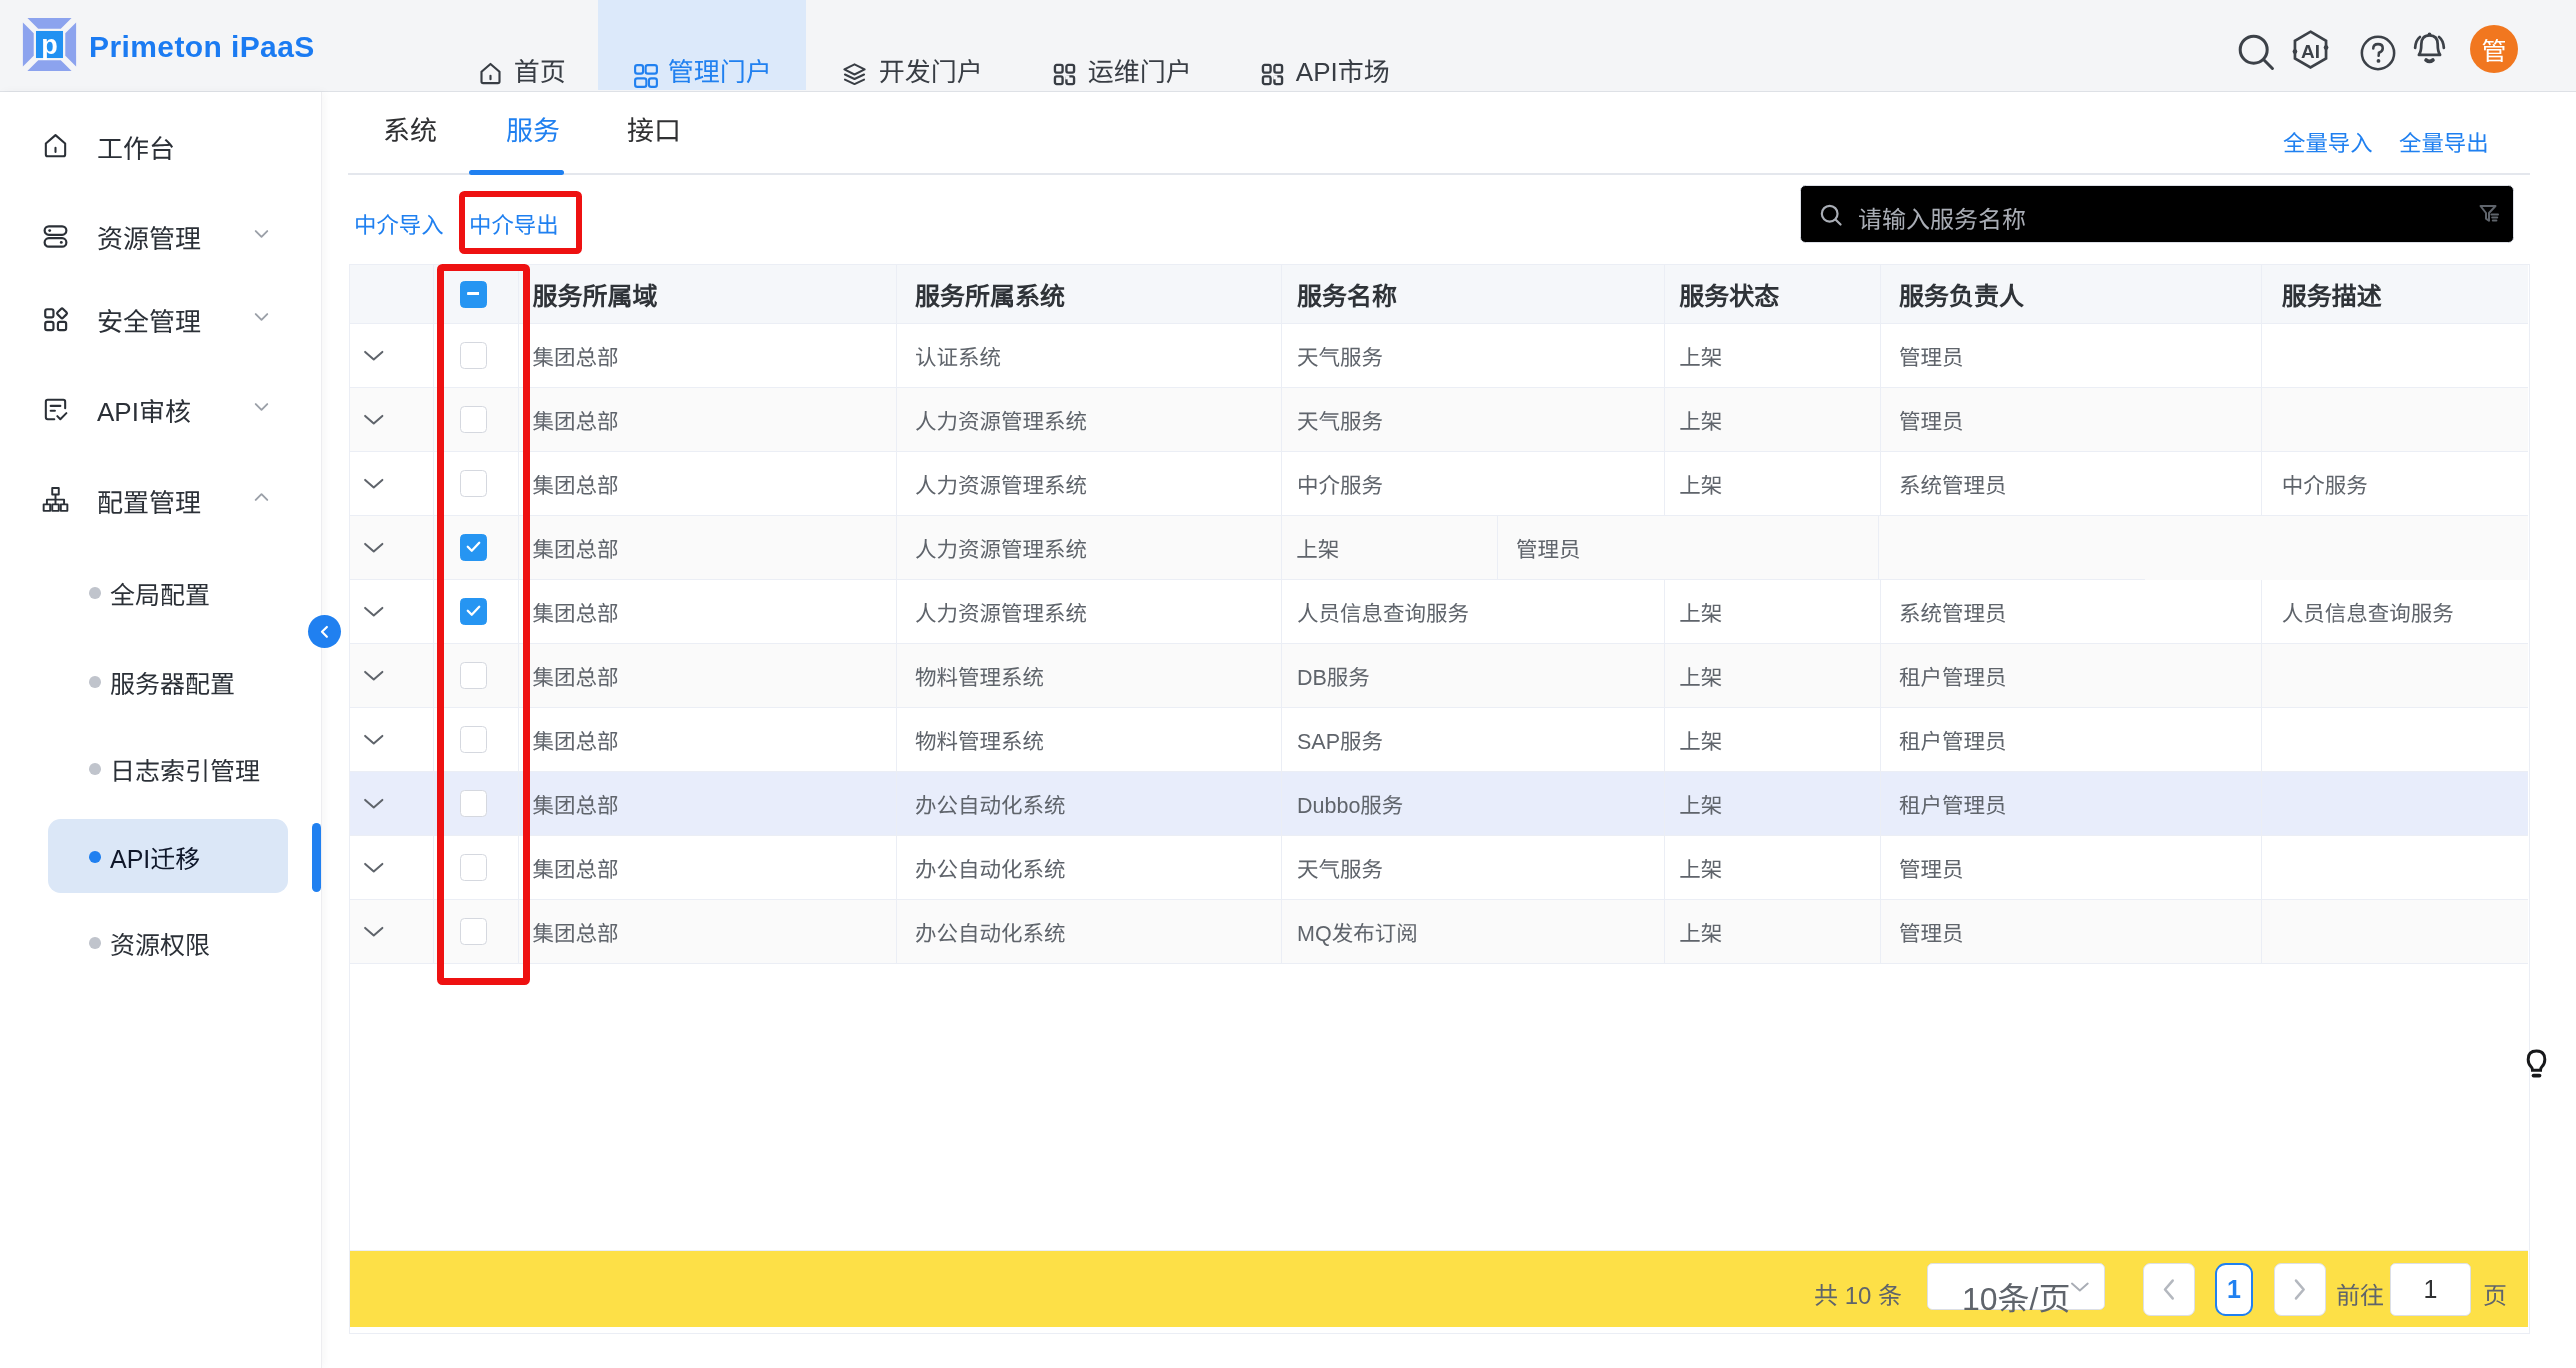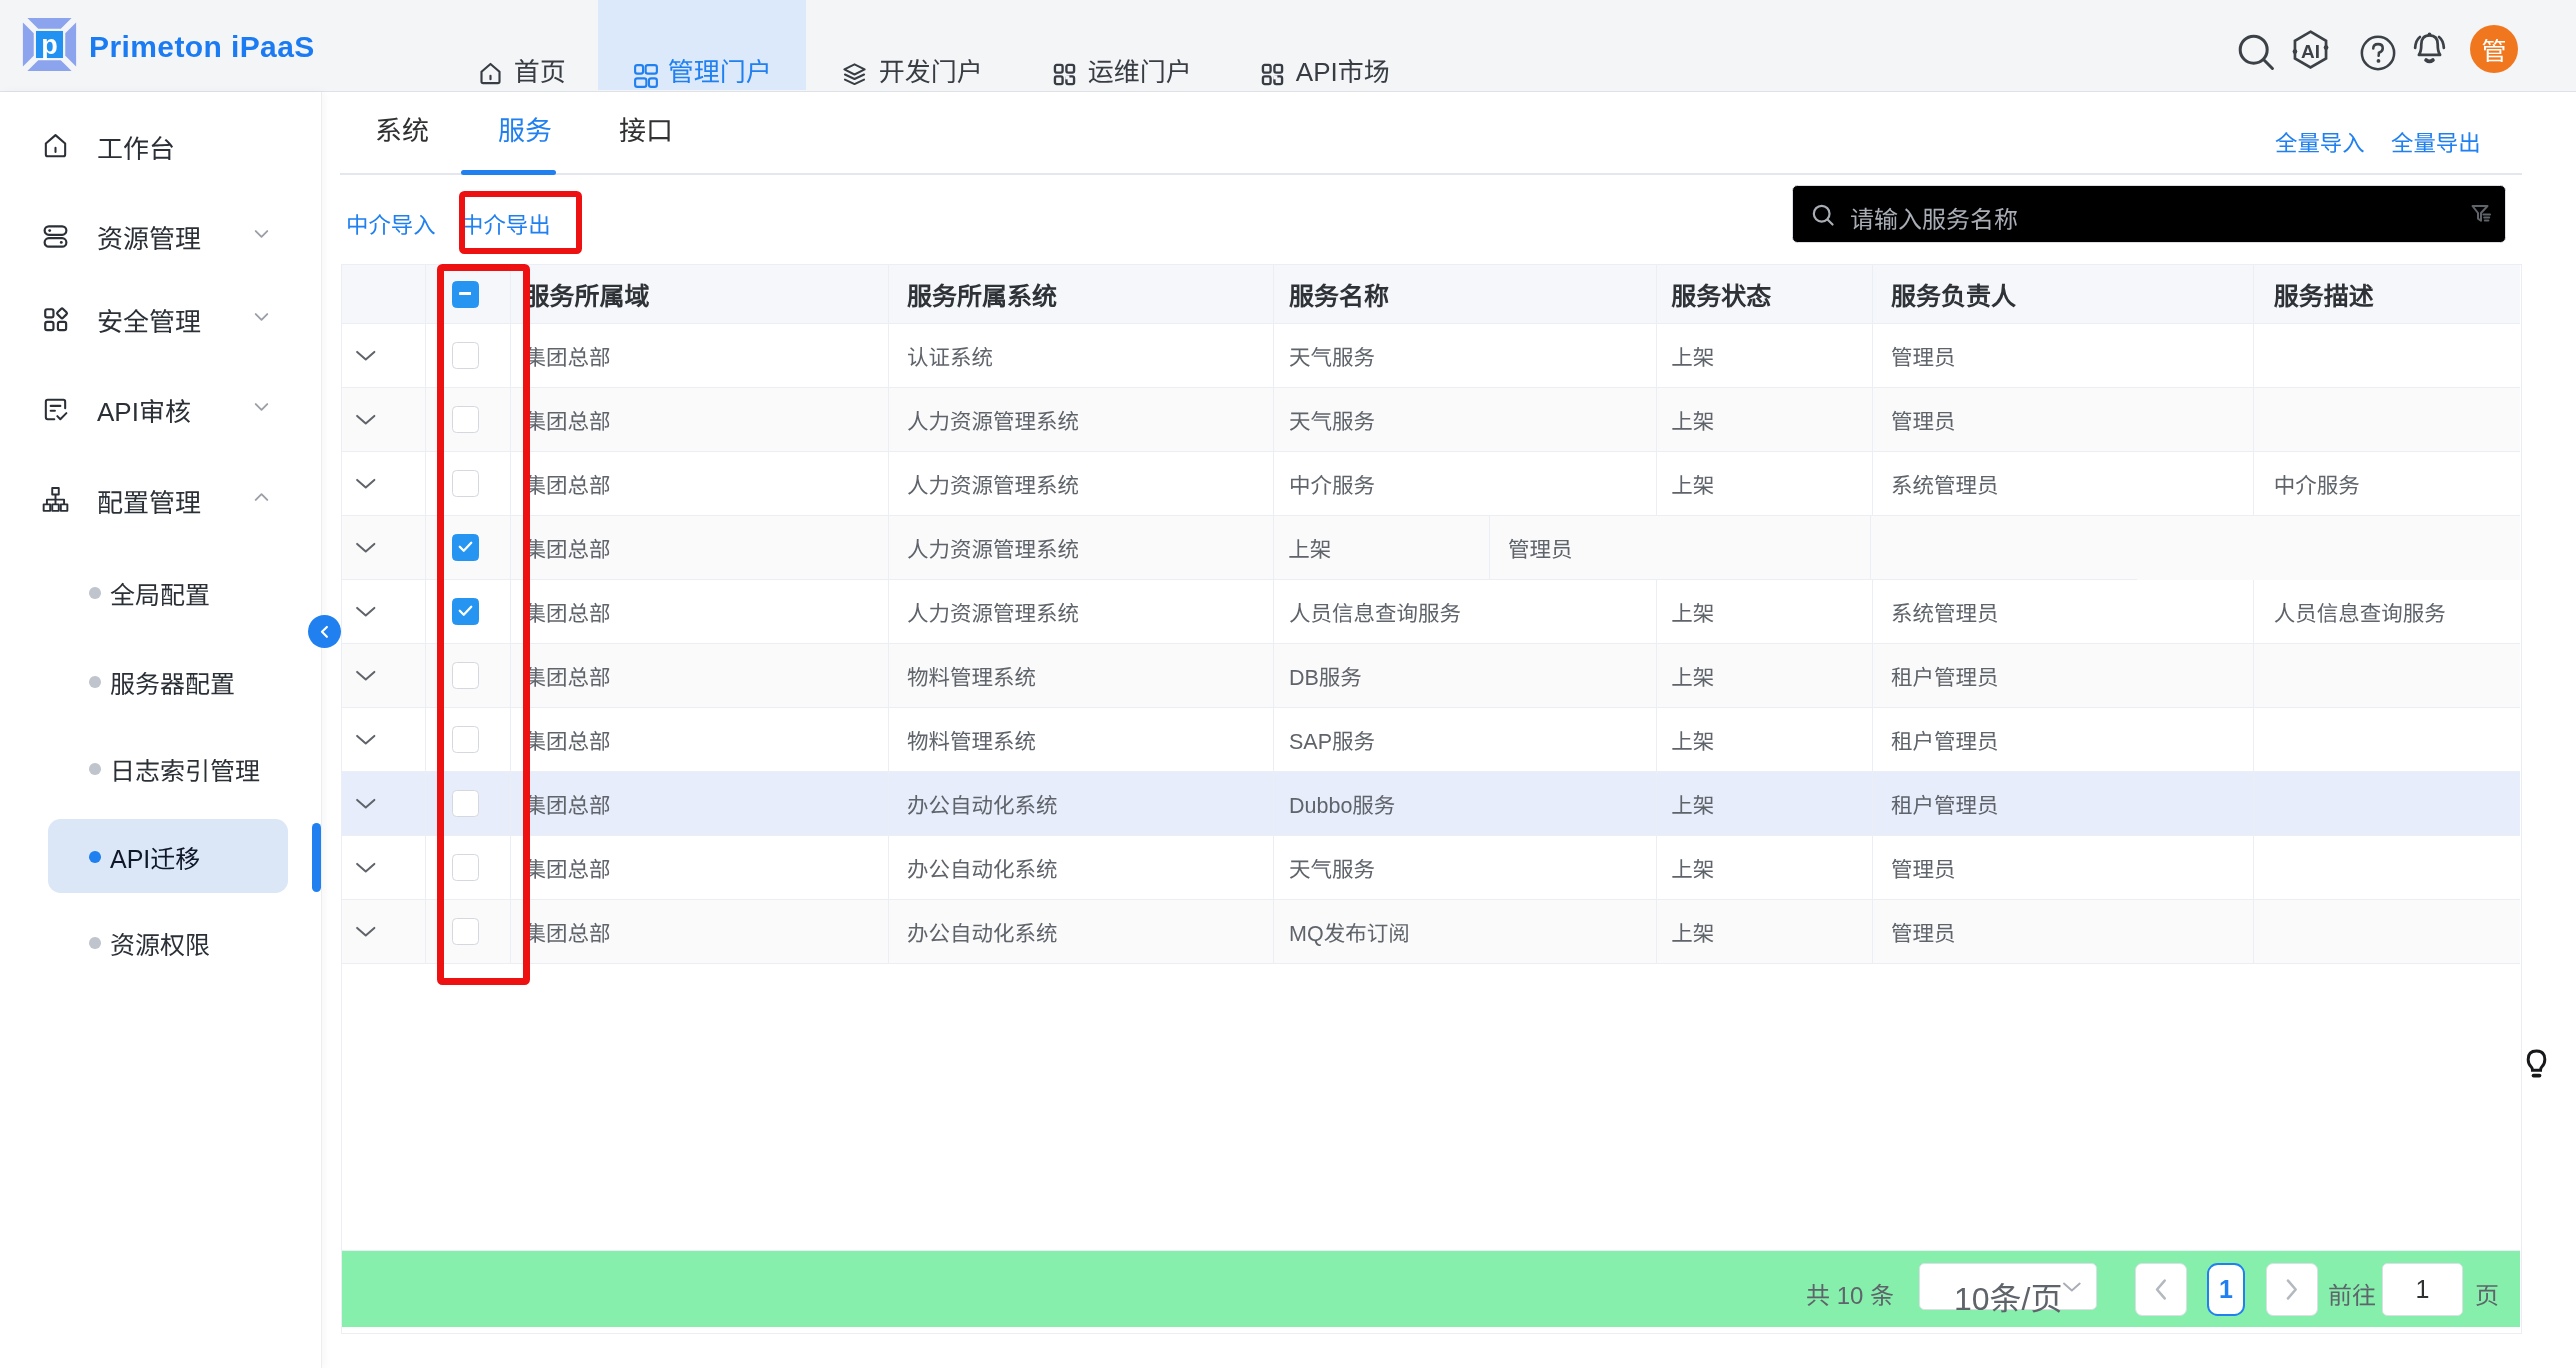--- a/index.html
+++ b/index.html
@@ -19,21 +19,21 @@
 .m1 .ic{position:absolute;left:41px;width:29px;display:flex;justify-content:center}
 .m1 .tx{position:absolute;left:97px}
 .m1 .ch{position:absolute;left:250px}
 .m2{position:absolute;left:0;width:322px;height:54px;display:flex;align-items:center;color:#2b3037;font-size:25px}
 .m2 .dot{position:absolute;left:89px;width:11.6px;height:11.6px;border-radius:50%;background:#c0c4cc}
 .m2 .tx{position:absolute;left:110px}
 #actpill{position:absolute;left:48px;top:727px;width:240px;height:74px;border-radius:12.5px;background:#dbe7f7}
 #actbar{position:absolute;left:312px;top:731px;width:9px;height:69px;border-radius:4.5px;background:#2080f0}
 #collapse{position:absolute;left:308px;top:523px;width:33px;height:33px;border-radius:50%;background:#2080f0;color:#fff;display:flex;align-items:center;justify-content:center}
 
-#main{position:absolute;left:304px;top:92px;width:2254px;height:1276px;background:#fff}
+#main{position:absolute;left:312px;top:92px;width:2254px;height:1276px;background:#fff}
 .tab{position:absolute;top:2.7px;height:68px;display:flex;align-items:center;font-size:27px;color:#303133}
 .tab.on{color:#2080f0}
 #tabline{position:absolute;left:36px;top:81px;width:2182px;height:1.8px;background:#e4e7ed}
 #tabbar{position:absolute;left:157px;top:78px;width:95px;height:4.5px;border-radius:2.7px;background:#2080f0}
 .lnk{position:absolute;top:111px;height:39px;display:flex;align-items:center;font-size:22.4px;color:#2080f0}
 #srch{position:absolute;left:1488px;top:93px;width:714px;height:58px;border:1.8px solid #dcdfe6;border-radius:5.4px;background:#000000}
 #srch .ph{position:absolute;left:57px;top:14.3px;font-size:24px;color:#a9adb5}
 
 #tbl{position:absolute;left:37px;top:172px;width:2181px;height:1070px;border:1.8px solid #ebeef5}
 .hrow{width:2178px;height:59px;background:#f5f7fa;display:flex}
@@ -47,21 +47,21 @@
 .c3{width:378px;padding-left:13.4px}
 .c4{width:385px;padding-left:18px}
 .c5{width:383px;padding-left:15px}
 .c6{width:216px;padding-left:14.3px}
 .c7{width:381px;padding-left:18px}
 .c8{width:266px;padding-left:19.7px;border-right:none}
 .cb{width:27px;height:27px;border:1.8px solid #d5d8df;border-radius:4.5px;background:#fff}
 .cb.on{background:#2695f2;border-color:#2695f2;position:relative}
 #empty{width:2178px;height:286px;background:#fff}
 
-#pager{position:relative;width:2178px;height:77px;background:#86efac;border-top:1.8px solid #ebeef5}
+#pager{position:relative;width:2178px;height:77px;background:#fde047;border-top:1.8px solid #ebeef5}
 .pgt{position:absolute;font-size:24px;color:#5f646b}
 .pbox{position:absolute;border:1.8px solid #dcdfe6;border-radius:7.2px;background:#fff;display:flex;align-items:center;justify-content:center}
 
 .red{position:absolute;border:6.3px solid #ee1111;background:transparent}
 </style>
 </head>
 <body>
 <div id="hdr">
   <svg class="abs" style="left:21.5px;top:17px" width="55" height="55" viewBox="0 0 61 61">
     <g fill="#8ca3ee">

